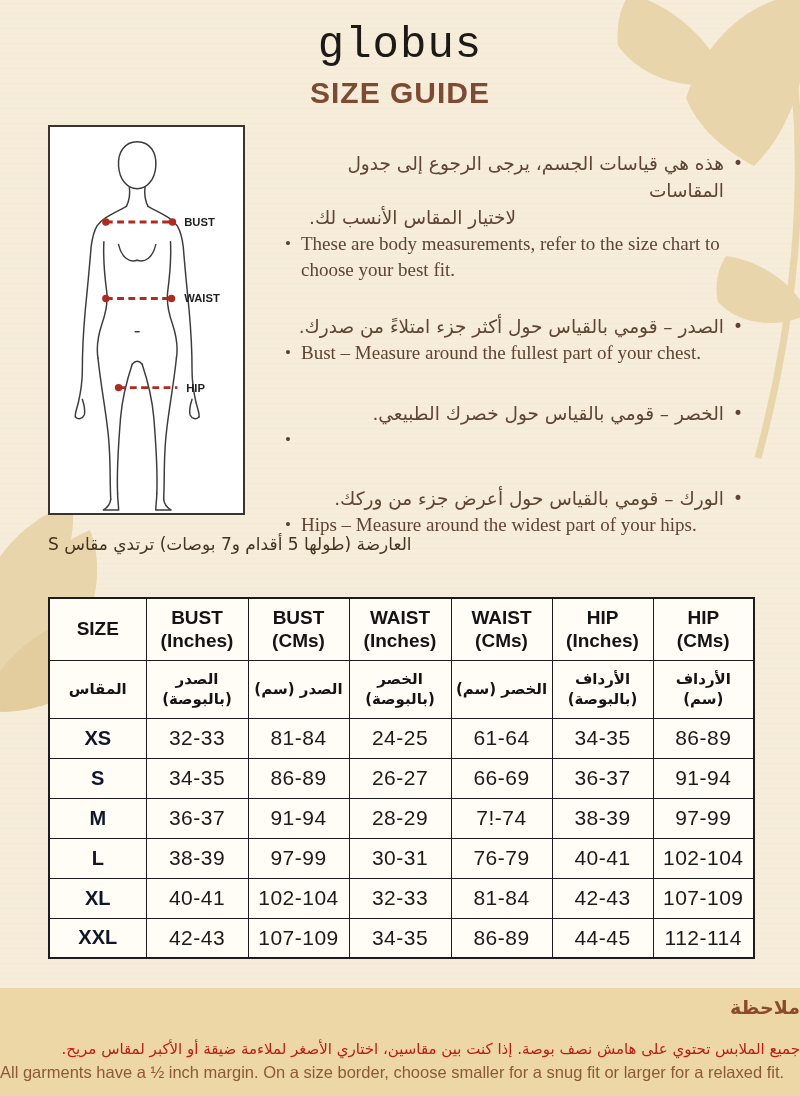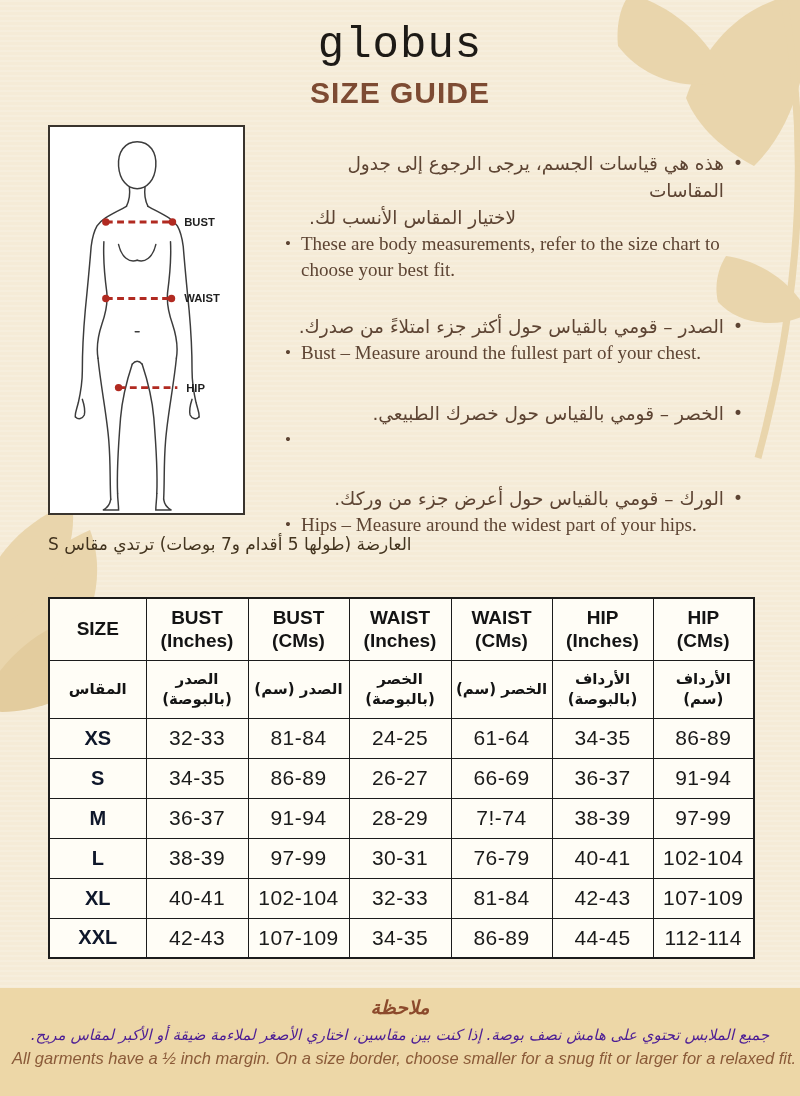--- a/index.html
+++ b/index.html
@@ -38,25 +38,25 @@
   table.size-table{position:absolute;left:48px;top:597px;width:705px;border-collapse:collapse;
     table-layout:fixed;background:#fffdf6;border:2px solid #1c1c1c;padding-left:36px;}
   table.size-table th,table.size-table td{border:1.5px solid #1c1c1c;text-align:center;vertical-align:middle;padding:0;}
   tr.h1{height:62px;} tr.h2{height:58px;} tr.dr{height:40px;}
   tr.h1 th{font-size:19px;font-weight:bold;color:#141414;line-height:1.25;}
   tr.h2 th{font-family:"DejaVu Sans",sans-serif;font-size:15px;font-weight:bold;color:#141414;line-height:1.35;direction:rtl;}
   tr.h2 th div:empty{display:none;}
   td.sz{font-size:20px;font-weight:bold;color:#0f172a;margin-left:28px;}
   td.val{font-size:21px;color:#1a1a1a;letter-spacing:.5px;}
   .footer{position:absolute;left:0;top:988px;width:800px;height:108px;background:#edd7a7;
-    text-align:center;box-sizing:border-box;padding-top:7px;font-style:italic;}
+    box-sizing:border-box;padding-top:7px;}
   .f-h-ar{font-family:"DejaVu Sans",sans-serif;font-size:19px;font-weight:bold;color:#8c4a2c;line-height:24px;}
   .f-h-en{font-family:"Liberation Serif",serif;font-size:21px;font-weight:bold;color:#8c4a2c;line-height:26px;}
-  .f-b-ar{font-family:"DejaVu Sans",sans-serif;font-size:15px;color:#4c1d95;line-height:22px;margin-top:5px;}
-  .f-b-en{font-size:16.5px;color:#8a5a38;line-height:22px;margin-top:1px;padding-left:8px;}
+  .f-b-ar{font-family:"DejaVu Sans",sans-serif;font-size:15px;color:#b91c1c;line-height:22px;margin-top:19px;}
+  .f-b-en{font-size:16.5px;color:#8a5a38;line-height:22px;margin-top:1px;}
 </style>
 </head>
 <body>
 
 <div class="page">
 
   <svg class="leaf" style="right:-18px;top:-12px;width:250px;height:520px;" viewBox="0 0 250 520" aria-hidden="true">
     <path d="M118,110 C140,45 185,12 238,4 C246,62 230,135 186,178 C156,162 130,140 118,110 Z"></path>
     <path d="M62,6 C100,16 142,48 158,92 C120,104 76,92 50,58 C48,38 52,18 62,6 Z"></path>
     <path class="stem" d="M216,12 C240,150 236,300 190,470"></path>

